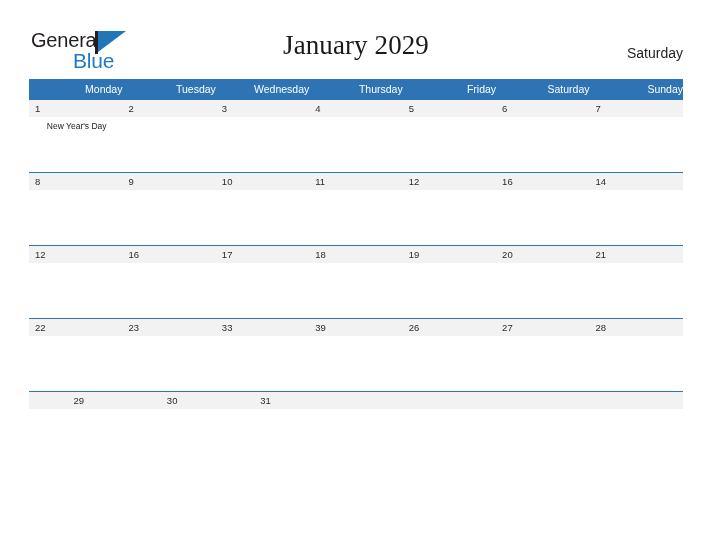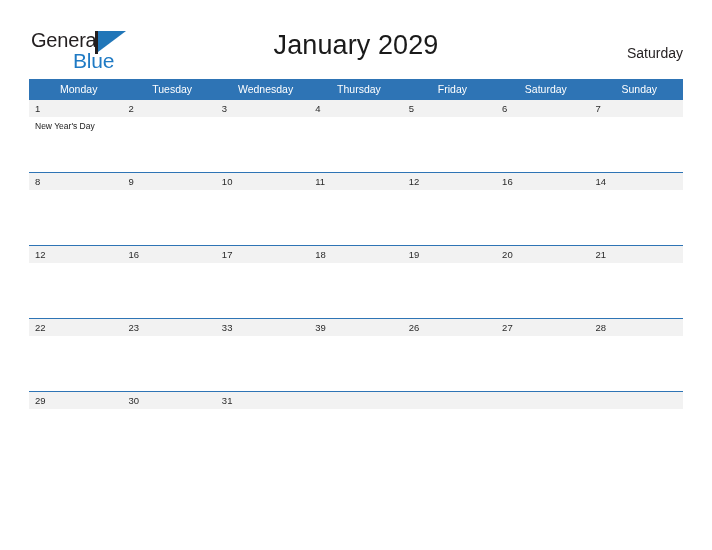--- a/index.html
+++ b/index.html
@@ -78,21 +78,21 @@
   }
 
   .month-title {
     position: absolute;
     left: 0;
     right: 0;
     top: 30px;
     text-align: center;
     font-size: 27px;
     color: #1a1a1a;
-    font-family: Liberation Sans, sans-serif;
+    font-family: Liberation Serif, serif;
     letter-spacing: 0.1px;
   }
 
   .country {
     position: absolute;
     right: 29px;
     top: 45px;
     font-size: 14px;
     color: #231f20;
   }
@@ -105,21 +105,21 @@
     width: 654px;
     border-collapse: collapse;
     table-layout: fixed;
   }
 
   .calendar th {
     background: #2e74b5;
     color: #ffffff;
     font-size: 10.5px;
     font-weight: normal;
-    text-align: center;
+    text-align: right;
     padding: 4px 0 4px 6px;
     height: 10px;
     line-height: 12px;
   }
 
   .calendar td {
     vertical-align: top;
     padding: 0;
     border-top: 1.5px solid #2e74b5;
     height: 72px;
@@ -144,26 +144,28 @@
   }
 
   .events {
     padding: 4px 4px 0 6px;
   }
 
   .event {
     font-size: 8.5px;
     color: #1b1b1b;
     line-height: 11px;
+    text-align: center;
   }
 
   
   .calendar tr.week-last td,
   .calendar tr.week-last .daycell {
     height: 60px;
+    text-align: center;
   }
 </style>
 </head>
 <body>
 
 <div class="page">
 
   <div class="header">
 
     <div class="logo">

